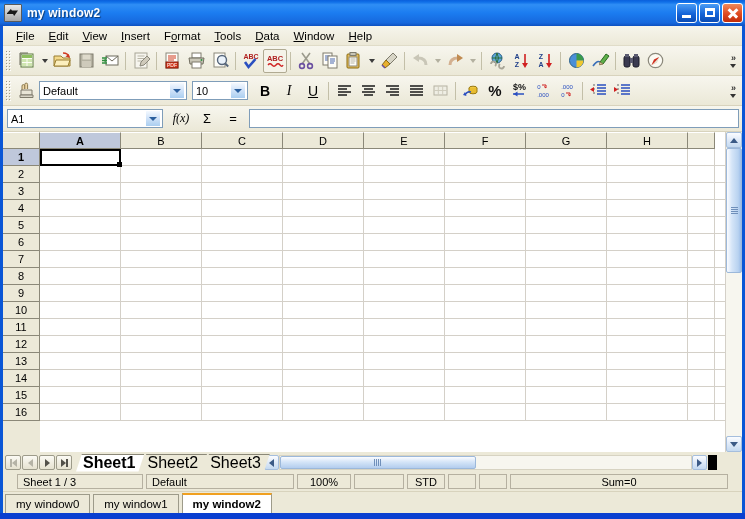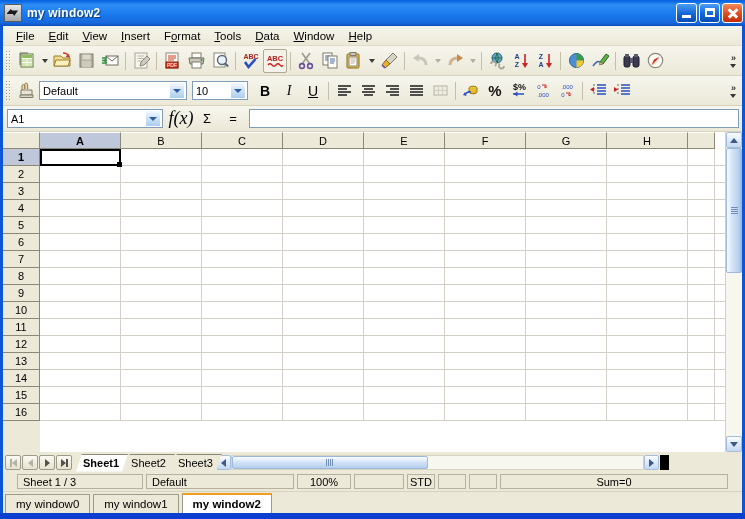--- a/index.html
+++ b/index.html
@@ -246,21 +246,21 @@
   }
   .nbtn .a{width:0;height:0;border-top:4px solid transparent;border-bottom:4px solid transparent;}
   .nbtn .a.l{border-right:5px solid #53514a;}
   .nbtn .a.r{border-left:5px solid #53514a;}
   .nbtn .a.dim.l{border-right-color:#b5b3a6;}
   .nbtn .bar{width:2px;height:8px;background:#53514a;}
   .nbtn .bar.dim{background:#b5b3a6;}
   .tabs{display:flex;align-items:flex-end;height:18px;margin-left:3px;flex:0 0 auto;}
   .stab{
     height:17px;padding:0 9px 0 7px;display:flex;align-items:center;
-    font-size:11px;color:#000;background:#ece9d8;
+    font-size:16px;color:#000;background:#ece9d8;
     border-top:1px solid #8b8878;
     clip-path:polygon(6px 0,100% 0,calc(100% - 6px) 100%,0 100%);
     margin-right:-4px;position:relative;
   }
   .stab.active{background:#fff;font-weight:bold;}
   .tabfill{flex:1;height:17px;background:#ece9d8;border-top:1px solid #8b8878;margin-left:-4px;}
   .hscroll{
     flex:0 0 auto;width:443px;height:17px;display:flex;align-items:center;
     margin-left:2px;margin-right:1px;
   }
@@ -685,21 +685,21 @@
         <span class="c1">»</span>
         <span class="c2"></span>
       </div>
     </div>
 
     <div class="formulabar">
       <div class="combo namebox">
         <div class="val">A1</div>
         <div class="dd"></div>
       </div>
-      <div class="fbtn" style="font-style:italic;font-family:'Liberation Serif',serif;font-size:18px;">f(x)</div>
+      <div class="fbtn" style="font-style:italic;font-family:'Liberation Serif',serif;font-size:12px;">f(x)</div>
       <div class="fbtn">Σ</div>
       <div class="fbtn">=</div>
       <div class="inputline"></div>
     </div>
 
     <div class="gridarea">
       <div class="gridrow1">
         <div class="gridtable">
 
           <div class="colhdr">
@@ -969,21 +969,21 @@
         </div>
         <div class="hend"></div>
       </div>
     </div>
 
     <div class="statusbar">
       <div class="sfield" style="width:126px">Sheet 1 / 3</div>
       <div class="sfield" style="width:148px">Default</div>
       <div class="sfield c" style="width:54px">100%</div>
       <div class="sfield c" style="width:50px"></div>
-      <div class="sfield c" style="width:28px">STD</div>
+      <div class="sfield c" style="width:38px">STD</div>
       <div class="sfield c" style="width:28px"></div>
       <div class="sfield c" style="width:28px"></div>
       <div class="sfield c" style="flex:1">Sum=0</div>
     </div>
 
     <div class="taskbar">
       <div class="wtab">my window0</div>
       <div class="wtab">my window1</div>
       <div class="wtab active">my window2</div>
     </div>

